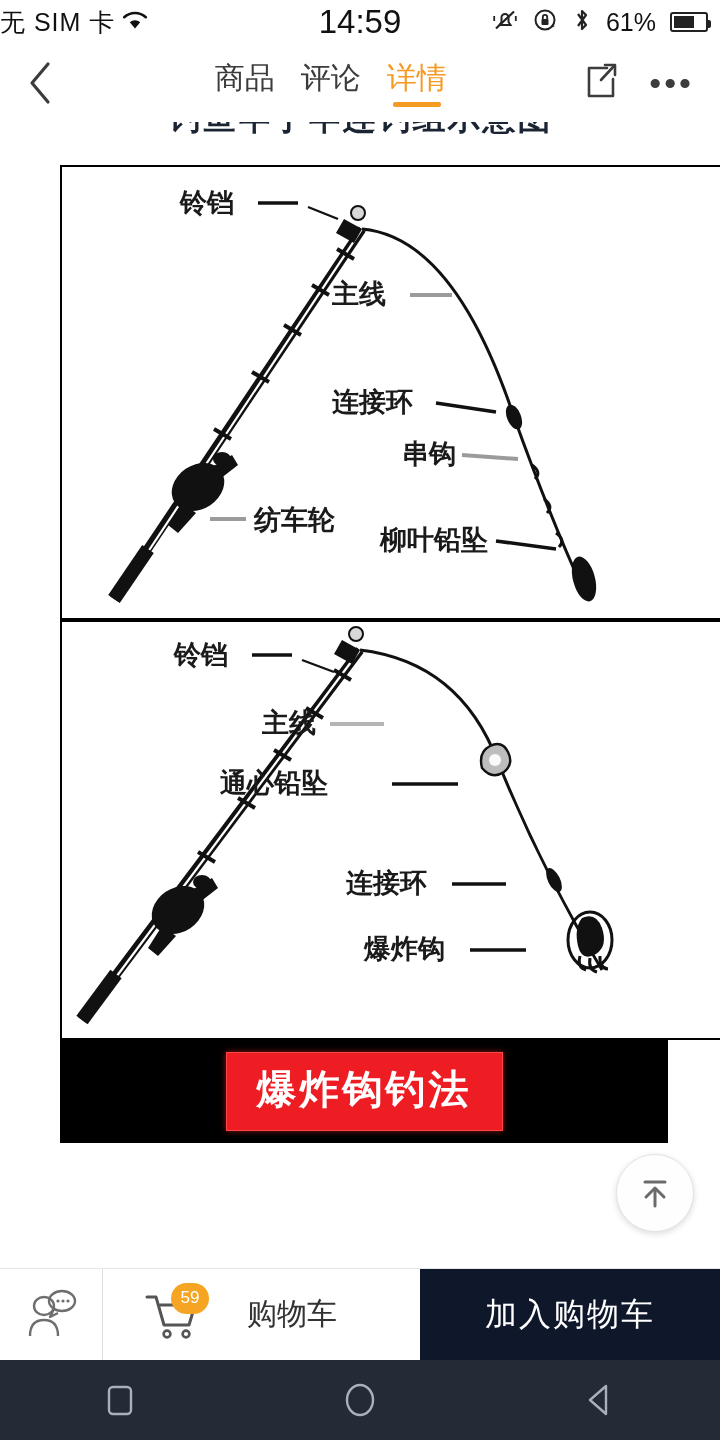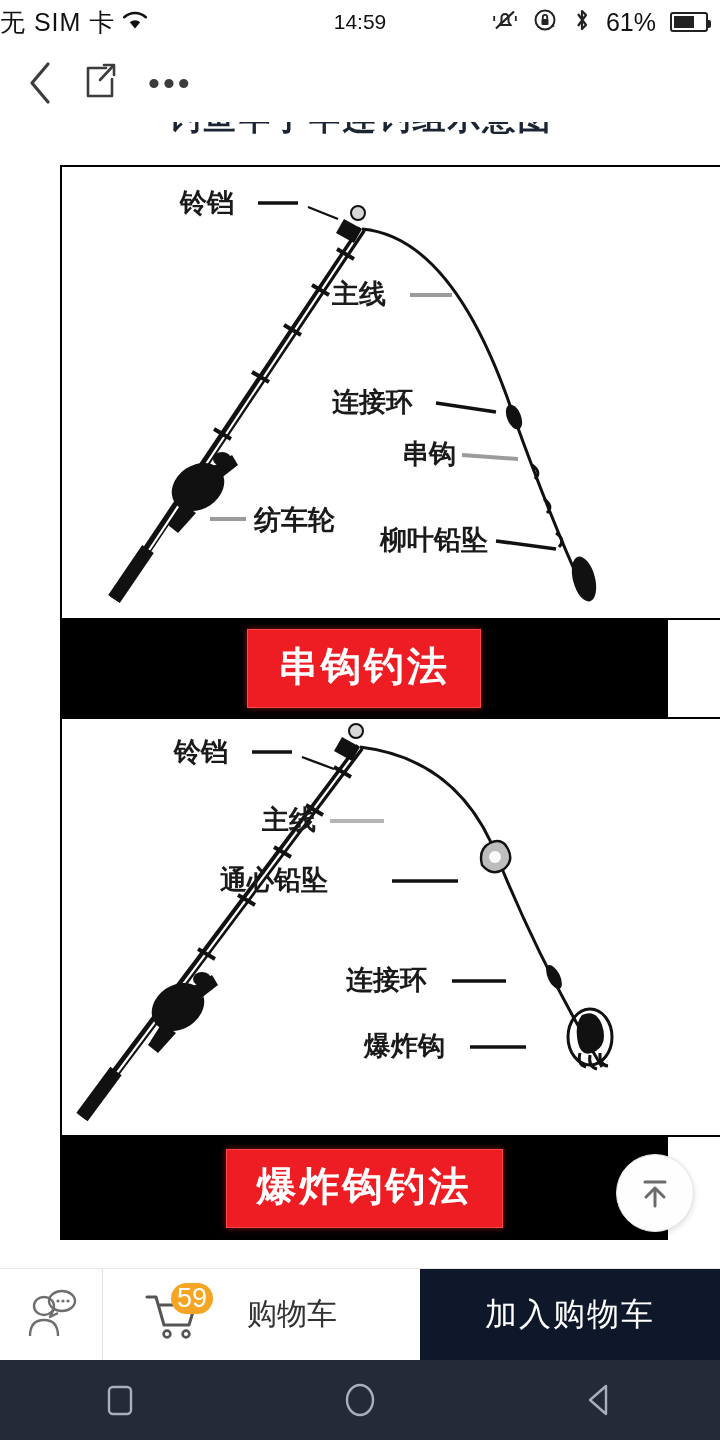--- a/index.html
+++ b/index.html
@@ -12,21 +12,21 @@
   .phone { position: relative; width: 720px; height: 1440px; background: #fff; }
 
   
   .statusbar {
     position: absolute; top: 0; left: 0; width: 720px; height: 44px;
     display: flex; align-items: center; background: #fff; color: #111;
   }
   .sb-left { display: flex; align-items: center; gap: 6px; }
   .sb-carrier { font-size: 25px; letter-spacing: 1px; color: #111; }
   .sb-center { position: absolute; left: 0; width: 720px; text-align: center;
-               font-size: 21px; color: #111; }
+               font-size: 33px; color: #111; }
   .sb-right { position: absolute; right: 12px; display: flex; align-items: center; gap: 14px; }
   .sb-pct { font-size: 25px; color: #111; }
   .batt {
     width: 38px; height: 20px; border: 2px solid #222; border-radius: 3px;
     position: relative; display: block;
   }
   .batt::after {
     content: ""; position: absolute; right: -5px; top: 6px;
     width: 3px; height: 8px; background: #222; border-radius: 0 2px 2px 0;
   }
@@ -105,21 +105,21 @@
     width: 103px; display: flex; align-items: center; justify-content: center;
     border-right: 1px solid #e0e0e0;
   }
   .ab-cart {
     flex: 1; display: flex; align-items: center; gap: 18px; padding-left: 42px;
   }
   .cart-wrap { position: relative; width: 56px; height: 52px; }
   .badge {
     position: absolute; left: 26px; top: -6px; min-width: 38px; height: 31px;
     background: #f5a523; color: #fff; border-radius: 16px;
-    font-size: 27px; display: flex; align-items: center; justify-content: center;
+    font-size: 17px; display: flex; align-items: center; justify-content: center;
     padding: 0 6px;
   }
   .ab-cart-label { font-size: 30px; color: #333; margin-left: 28px; }
   .ab-add {
     width: 300px; background: #0f172a; color: #fff;
     display: flex; align-items: center; justify-content: center;
     font-size: 32px; letter-spacing: 2px;
   }
 
   
@@ -172,20 +172,25 @@
           <i class="batt-fill" style="width: 60%;"></i>
         </span>
     </div>
   </div>
 
   <div class="navbar">
     <div class="nav-back">
       <svg width="30" height="46" viewBox="0 0 30 46">
         <path d="M23 4 L7 23 L23 42" fill="none" stroke="#3c3c3c" stroke-width="3.2" stroke-linecap="round" stroke-linejoin="round"></path>
       </svg>
+    </div>
+    <div class="nav-tabs">
+      <span class="tab">商品</span>
+      <span class="tab">评论</span>
+      <span class="tab active">详情</span>
     </div>
     <div class="nav-actions">
       <span>
         <svg width="40" height="42" viewBox="0 0 40 42">
           <path d="M26 8 H8 V36 H32 V19" fill="none" stroke="#3c3c3c" stroke-width="2.6" stroke-linecap="round" stroke-linejoin="round"></path>
           <path d="M20 20 L33 6" fill="none" stroke="#3c3c3c" stroke-width="2.6" stroke-linecap="round"></path>
           <path d="M24 5 H34 V15" fill="none" stroke="#3c3c3c" stroke-width="2.6" stroke-linecap="round" stroke-linejoin="round"></path>
         </svg>
       </span>
       <span class="dots">•••</span>
@@ -253,23 +258,20 @@
           <line x1="400" y1="288" x2="456" y2="292" stroke="#9b9b9b" stroke-width="4"></line>
 
           <text class="lbl" x="318" y="382">柳叶铅坠</text>
           <line x1="434" y1="374" x2="494" y2="382" stroke="#111" stroke-width="3.5"></line>
 
           <text class="lbl" x="192" y="362">纺车轮</text>
           <line x1="148" y1="352" x2="184" y2="352" stroke="#9b9b9b" stroke-width="4"></line>
         </svg>
       </div>
 
-      <div class="band b1">
-        <div class="banner">串钩钓法</div>
-      </div>
 
       <div class="panel p2">
         <svg class="diagram" viewBox="0 0 604 416" height="416">
           <g stroke="#111" fill="none">
             <path d="M20 398 L298 28" stroke-width="9"></path>
             <path d="M28 390 L298 28" stroke-width="2.2" stroke="#fff"></path>
             <path d="M20 398 L54 352" stroke-width="14" stroke="#111"></path>
             <g stroke-width="4">
               <line x1="272" y1="48" x2="289" y2="58"></line>
               <line x1="244" y1="86" x2="261" y2="96"></line>

